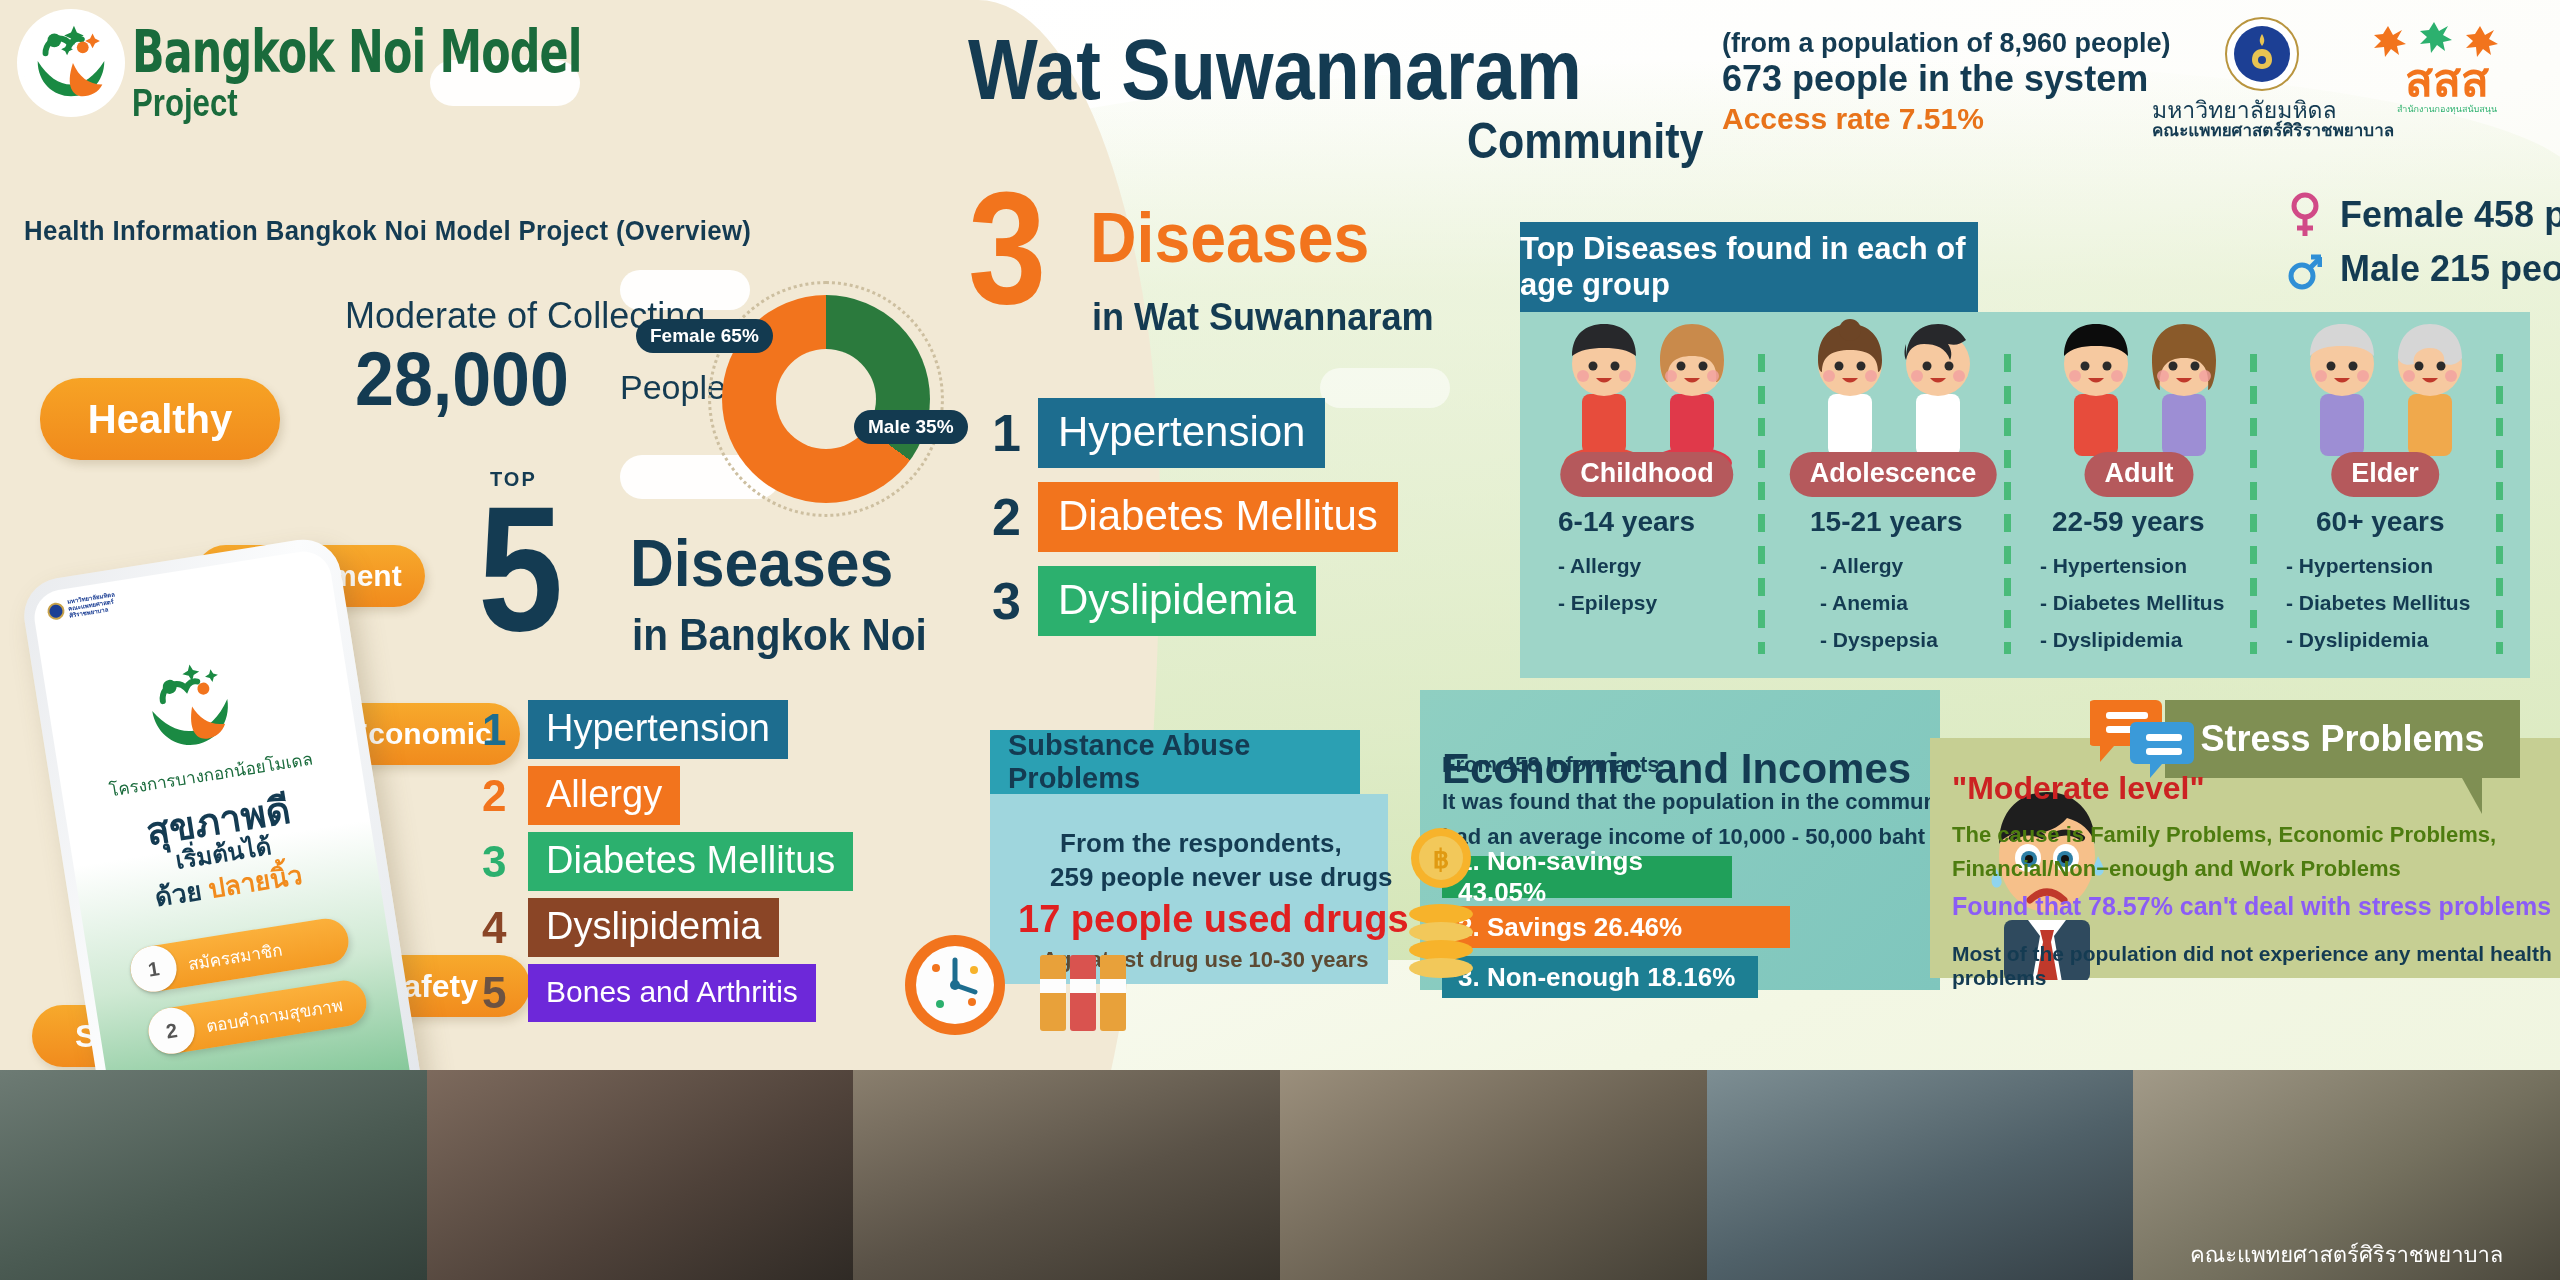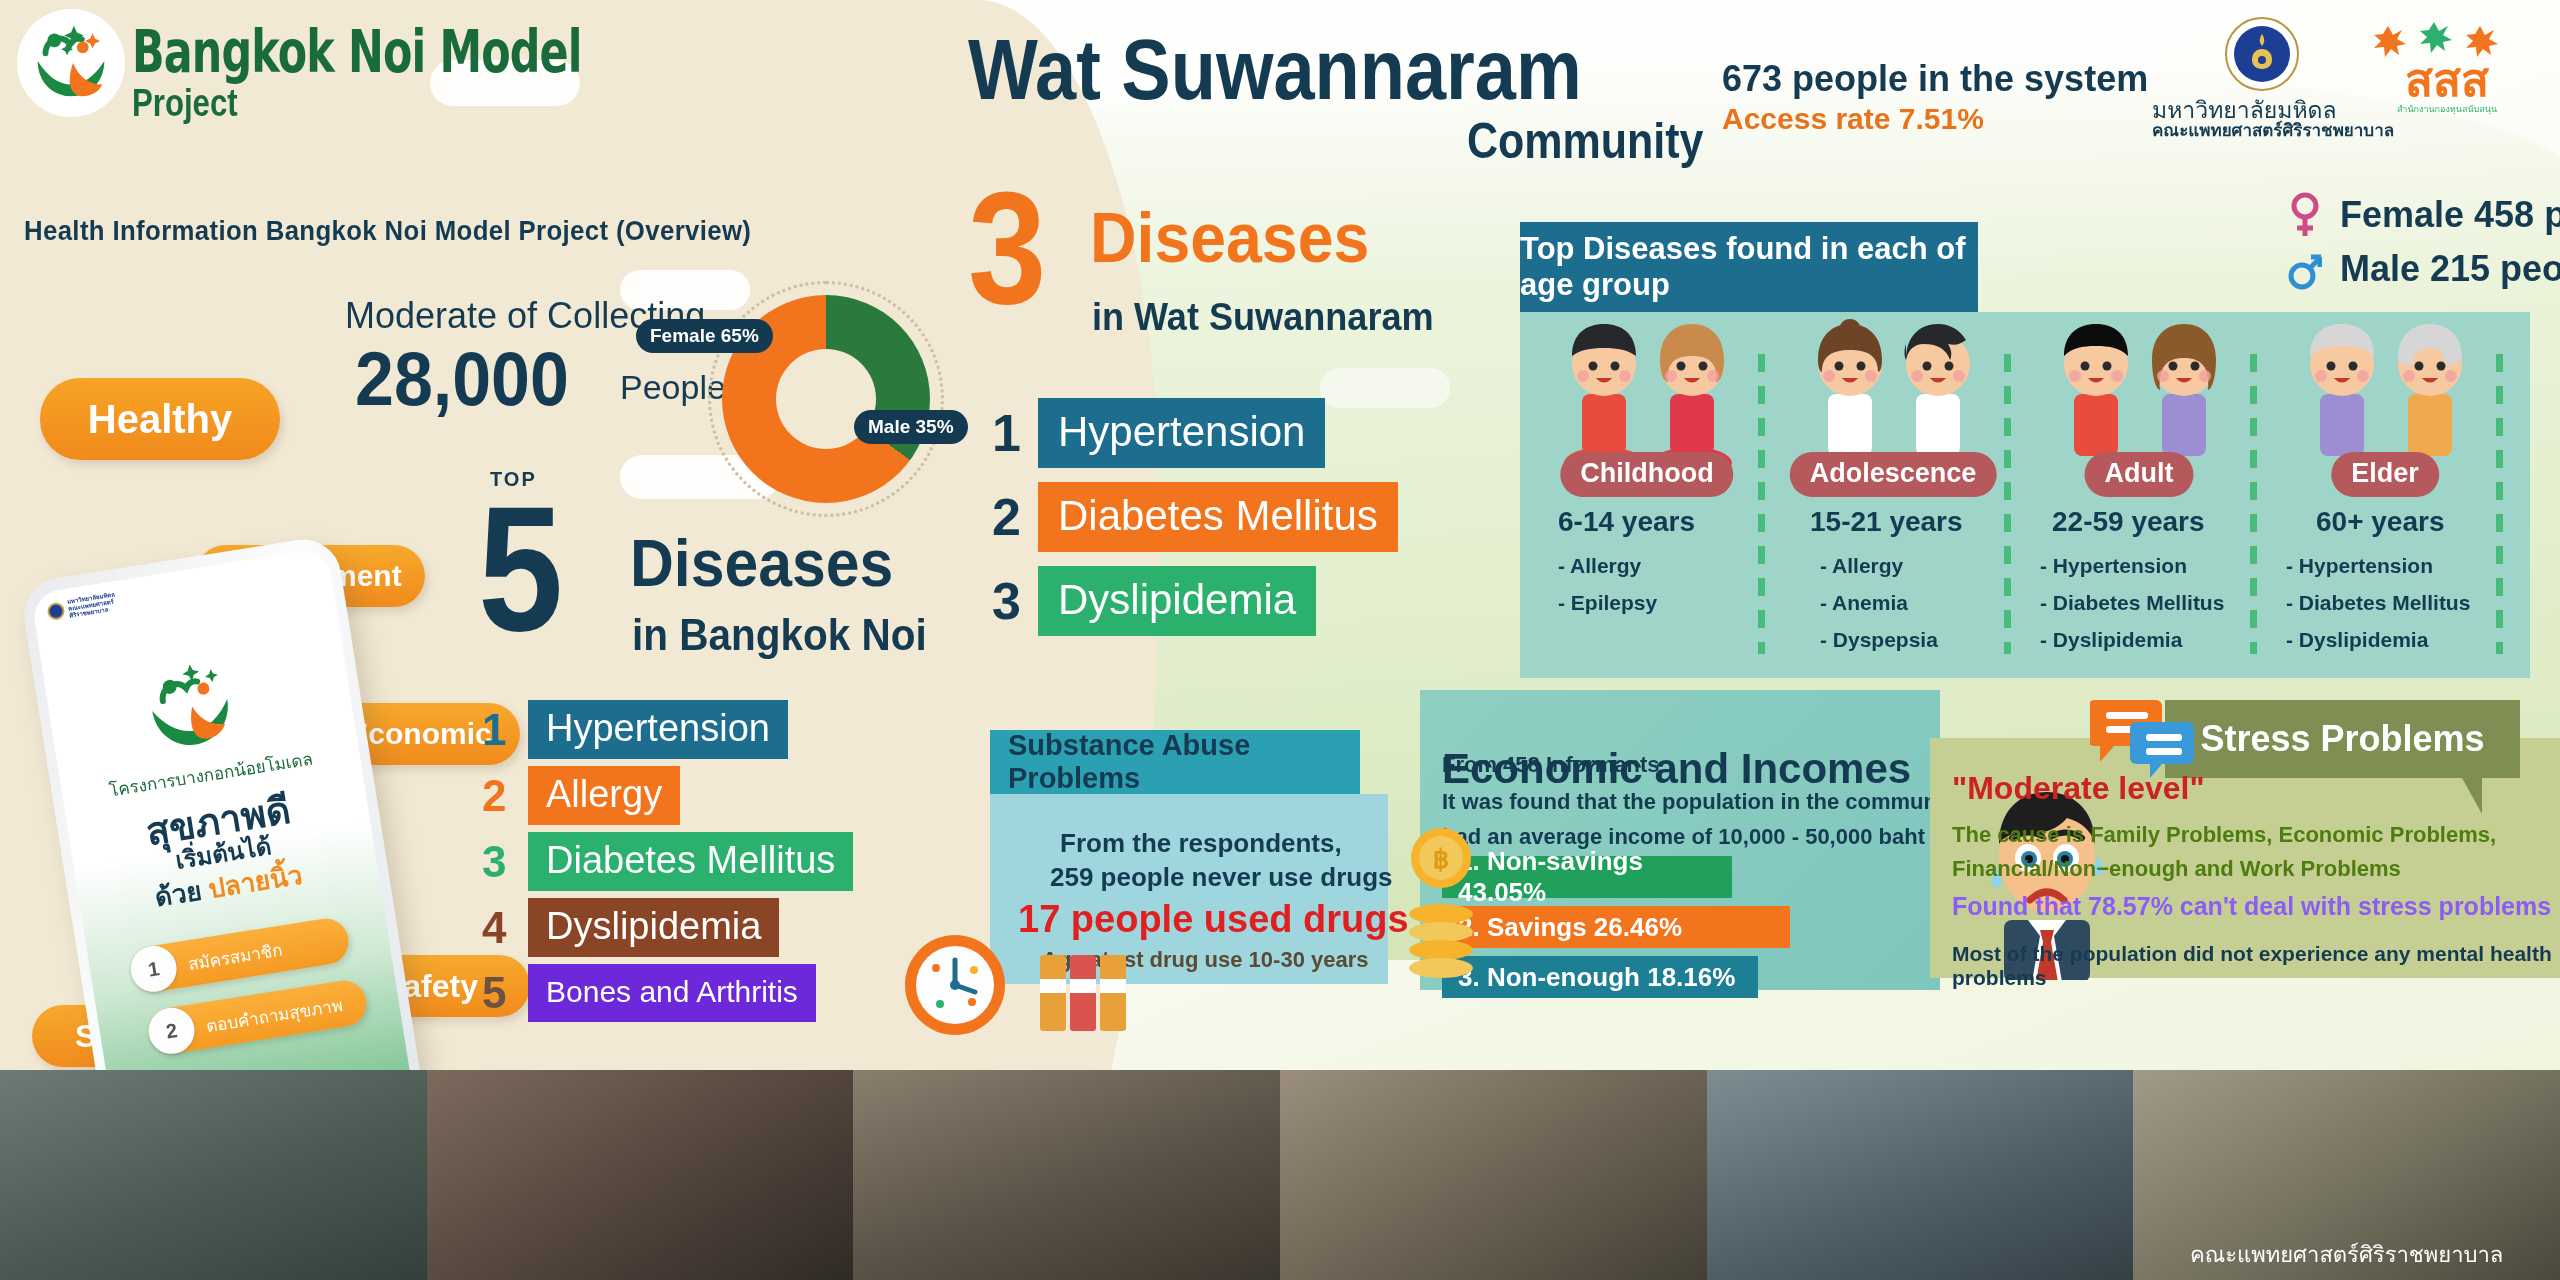--- a/index.html
+++ b/index.html
@@ -407,20 +407,21 @@
     <div class="d5-bar" style="background:#8a4526;">Dyslipidemia</div>
   </div>
   <div class="d5-row" style="left:482px;top:964px;">
     <div class="d5-num" style="color:#6b5242;">5</div>
     <div class="d5-bar" style="background:#6d28d9;font-size:30px;padding-top:11px;padding-bottom:13px;">Bones and Arthritis</div>
   </div>
 
   <div class="wat-title">Wat Suwannaram</div>
   <div class="wat-sub">Community</div>
 
+  <div class="pop-note">(from a population of 8,960 people)</div>
   <div class="pop-sys">673 people in the system</div>
   <div class="pop-acc">Access rate 7.51%</div>
 
   <div class="mu-logo">
     <svg viewBox="0 0 76 76">
       <circle cx="38" cy="38" r="36" fill="#fff" stroke="#b9953f" stroke-width="2"></circle>
       <circle cx="38" cy="38" r="28" fill="#1c3f94"></circle>
       <path d="M38 18c3 5 3 8 0 12-3-4-3-7 0-12z" fill="#e8c352"></path>
       <path d="M28 44c0-7 4-11 10-11s10 4 10 11c0 5-4 9-10 9s-10-4-10-9z" fill="#e8c352"></path>
       <circle cx="38" cy="44" r="4" fill="#1c3f94"></circle>

